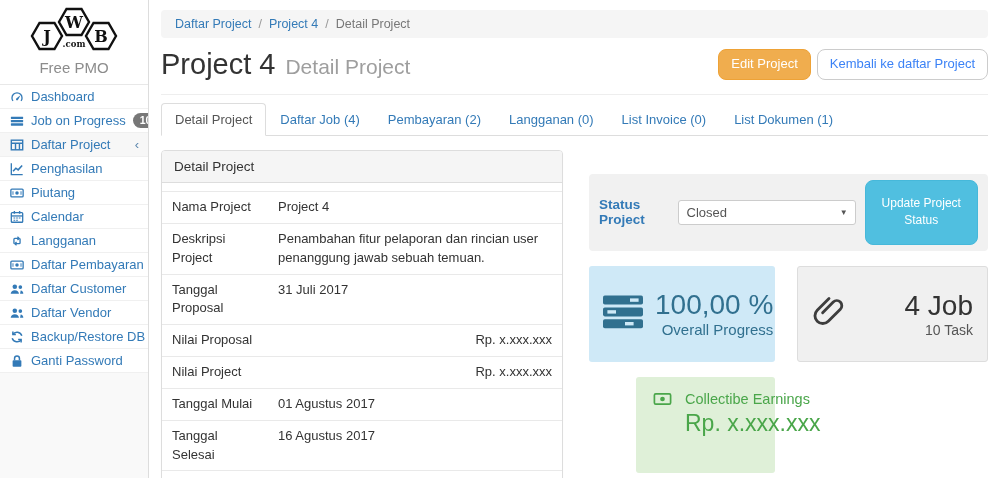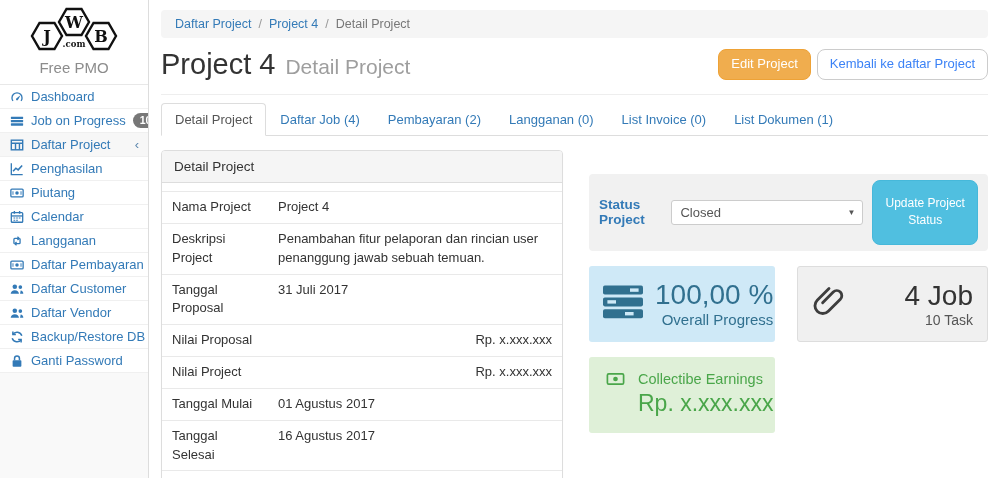--- a/index.html
+++ b/index.html
@@ -59,31 +59,31 @@
   .panel-table tr:last-child td { padding-bottom:12px; }
   td.lbl { width:106px; }
   td.val.right { text-align:right; }
 
   
   .right-col { flex:1; }
   .status-bar { background:#f1f1f1; border-radius:4px; padding:6px 10px;
                 display:flex; align-items:center; gap:9px;margin-top:24px; }
   .status-label { color:#337ab7; font-weight:bold; font-size:13.5px; }
   .select-wrap { position:relative; }
-  .status-select { -webkit-appearance:none; appearance:none; width:192px; background:#fff;
+  .status-select { -webkit-appearance:none; appearance:none; width:178px; background:#fff;
                    border:1px solid #ccc; border-radius:3px; padding:4px 22px 4px 8px;
                    font-family:inherit; font-size:13px; color:#555; cursor:pointer; }
   .caret { position:absolute; right:8px; top:8px; font-size:8px; color:#555; pointer-events:none; }
   .btn-info { background:#50bfe0; border-color:#46b8da; color:#fff; font-size:12px; padding:14px 11px; }
 
   .cards { display:grid; grid-template-columns:186px 1fr; gap:15px 22px; margin-top:15px; }
-  .card { border-radius:3px; height:76px; padding:10px 14px; display:flex; align-items:center; gap:12px; }
+  .card { border-radius:3px; height:96px; padding:10px 14px; display:flex; align-items:center; gap:12px; }
   .card-info { background:#cfe9f7; color:#31708f; }
   .card-plain { background:#f0f0f0; border:1px solid #ddd; color:#333; }
-  .card-success { background:#dff0d8; color:#4aa64a; align-items:flex-start; padding-top:13px; gap:10px; }
+  .card-success { background:#dff0d8; color:#4aa64a; align-items:flex-start; padding-top:13px; gap:10px;margin-left:47px; }
   .card-text { margin-left:auto; text-align:right; }
   .card-big { font-size:28px; line-height:1.15; white-space:nowrap; }
   .card-caption { font-size:15px; }
   .card-plain .card-caption { color:#555; font-size:14px; }
   .earn-col { padding-top:1px; }
   .earn-label { font-size:14.5px; }
   .earn-value { font-size:23px; margin-top:3px; white-space:nowrap; }
   .clip-icon svg { width:34px; height:34px; color:#3d3d3d; }
   .tasks-icon svg { width:40px; height:36px; }
   .bill-icon svg { width:25px; height:18px; }

